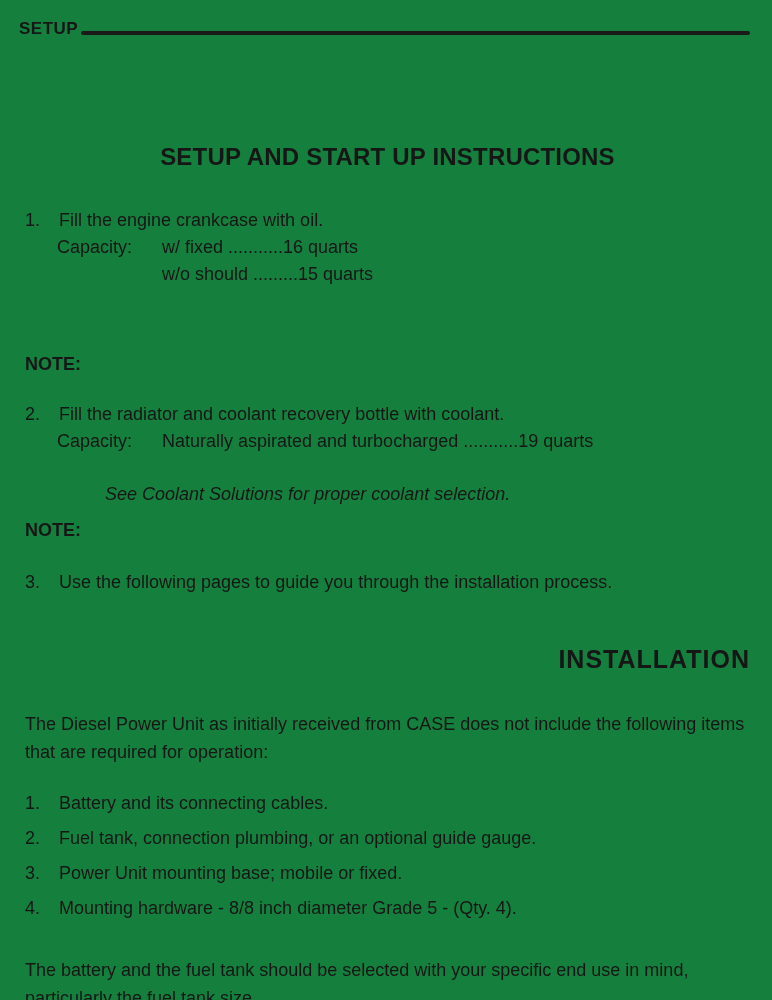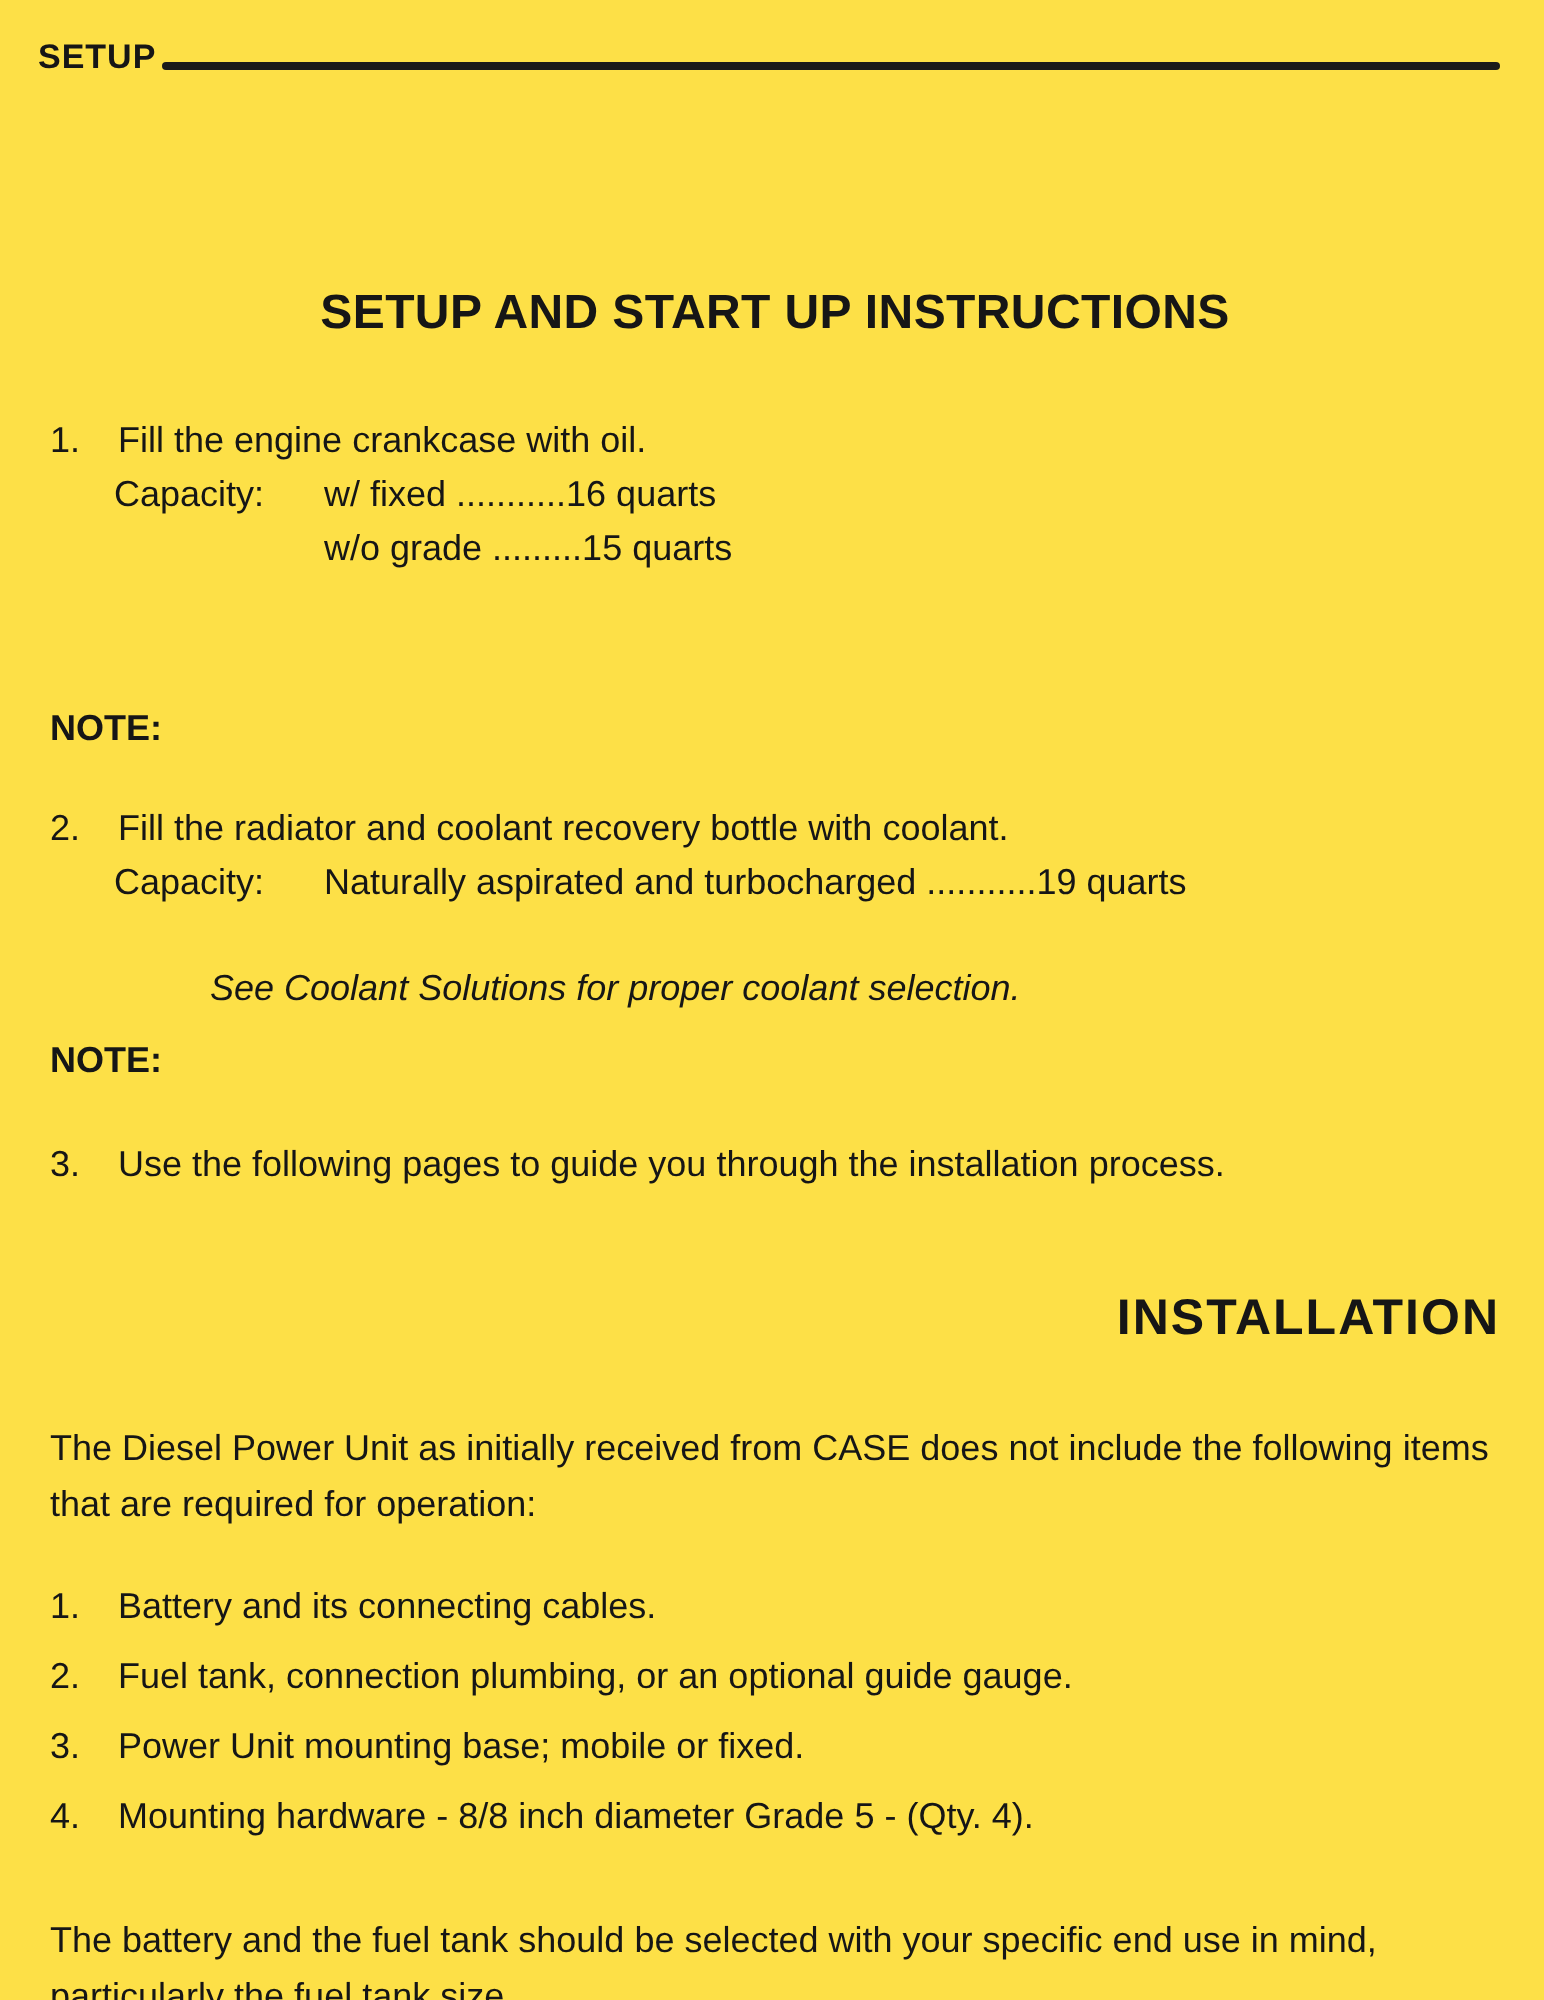--- a/index.html
+++ b/index.html
@@ -1,21 +1,21 @@
 <!DOCTYPE html>
 <html><head>
 <meta charset="utf-8">
 <style>
   html, body { margin: 0; padding: 0; background: #e8e8e8; }
   .page {
     position: relative;
     width: 772px;
     height: 1000px;
     margin: 0 auto;
-    background: #fde047;
+    background: #15803d;
     color: #161616;
     font-family: "Liberation Sans", "DejaVu Sans", sans-serif;
     font-size: 18px;
     line-height: 27px;
     box-sizing: border-box;
     padding: 18px 22px 0 25px;
     overflow: hidden;
   }
   .header-row { display: flex; align-items: flex-start; }
   .header-label {
@@ -83,21 +83,21 @@
   <div class="step" id="step1">
     <span class="step-num">1.</span>
     <span class="step-text">Fill the engine crankcase with oil.</span>
   </div>
   <div class="cap-row">
     <span class="cap-label">Capacity:</span>
     <span class="cap-value">w/ fixed ...........16 quarts</span>
   </div>
   <div class="cap-row">
     <span class="cap-label"></span>
-    <span class="cap-value">w/o grade .........15 quarts</span>
+    <span class="cap-value">w/o should .........15 quarts</span>
   </div>
 
   <div class="note" id="note1">
     <span class="note-label">NOTE:</span>
   </div>
 
   <div class="step" id="step2">
     <span class="step-num">2.</span>
     <span class="step-text">Fill the radiator and coolant recovery bottle with coolant.</span>
   </div>

